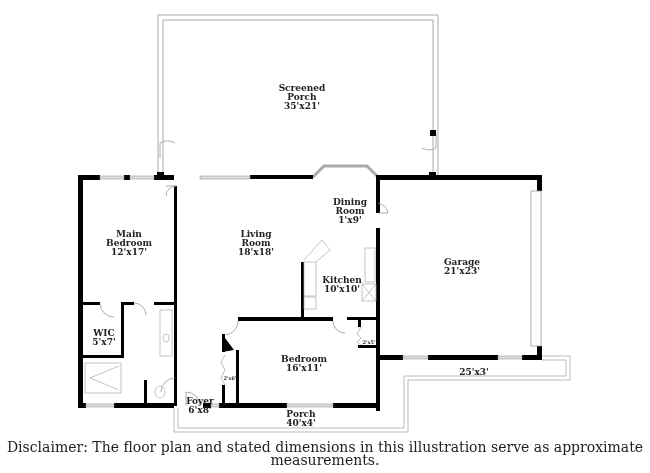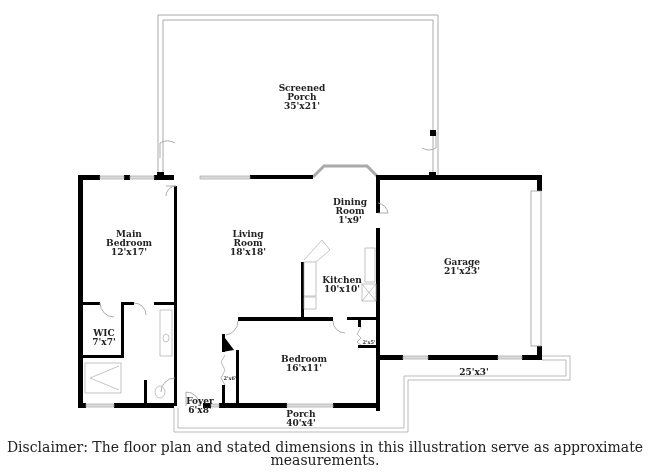--- a/index.html
+++ b/index.html
@@ -134,41 +134,41 @@
 <div class="lbl" style="left:298px;top:84px;">
   <span>Screened</span>
   <span>Porch</span>
   <span class="dim">35'x21'</span>
 </div>
 <div class="lbl" style="left:125px;top:230px;">
   <span>Main</span>
   <span>Bedroom</span>
   <span class="dim">12'x17'</span>
 </div>
-<div class="lbl" style="left:244px;top:230px;">
+<div class="lbl" style="left:252px;top:230px;">
   <span>Living</span>
   <span>Room</span>
   <span class="dim">18'x18'</span>
 </div>
 <div class="lbl" style="left:346px;top:198px;">
   <span>Dining</span>
   <span>Room</span>
   <span class="dim">1'x9'</span>
 </div>
 <div class="lbl" style="left:338px;top:276px;">
   <span>Kitchen</span>
   <span class="dim">10'x10'</span>
 </div>
 <div class="lbl" style="left:458px;top:258px;">
   <span>Garage</span>
   <span class="dim">21'x23'</span>
 </div>
 <div class="lbl" style="left:100px;top:329px;text-align:center;">
   <span>WIC</span>
-  <span class="dim">7'x7'</span>
+  <span class="dim">5'x7'</span>
 </div>
 <div class="lbl" style="left:196px;top:359px;margin-top:38px;">
   <span>Foyer</span>
   <span class="dim">6'x8'</span>
 </div>
 <div class="lbl" style="left:300px;top:355px;">
   <span>Bedroom</span>
   <span class="dim">16'x11'</span>
 </div>
 <div class="lbl" style="left:297px;top:410px;">

